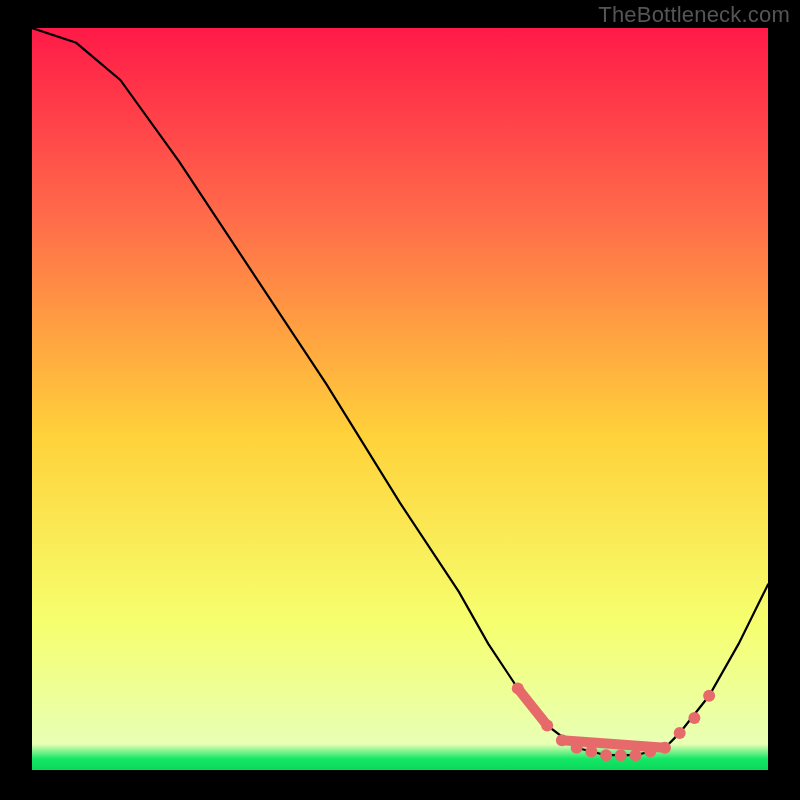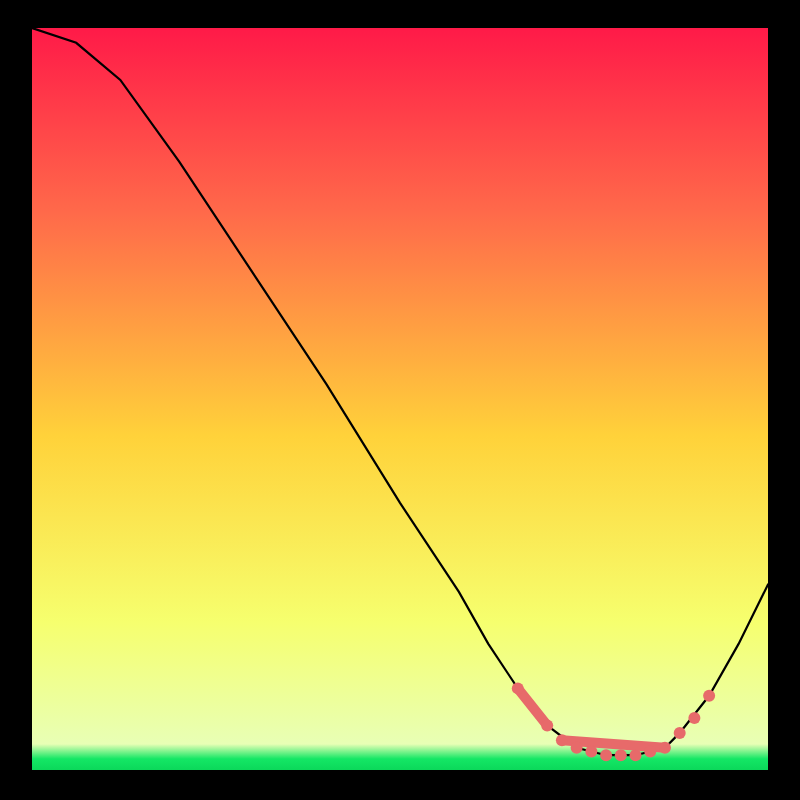--- a/index.html
+++ b/index.html
@@ -52,20 +52,21 @@
     stroke: #e76a6a;
     stroke-width: 10;
     stroke-linecap: round;
   }
 </style>
 </head>
 <body>
 
 <div class="stage">
 
+  <div class="watermark">TheBottleneck.com</div>
 
   <div class="plot-frame">
     <svg viewBox="0 0 736 742" preserveAspectRatio="none">
       <defs>
         <linearGradient id="bg-grad" x1="0" y1="0" x2="0" y2="1">
 
         <stop offset="0.00%" stop-color="#ff1a48"></stop>
             <stop offset="25.00%" stop-color="#ff6a4a"></stop>
             <stop offset="55.00%" stop-color="#ffd23a"></stop>
             <stop offset="80.00%" stop-color="#f6ff6e"></stop>

